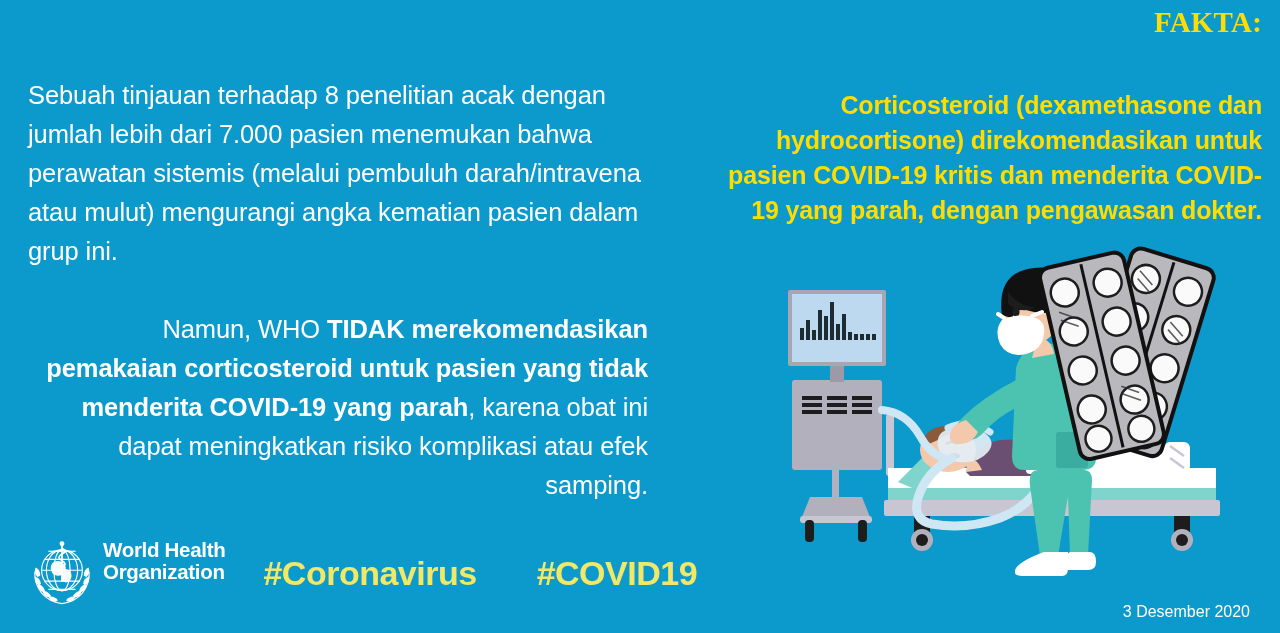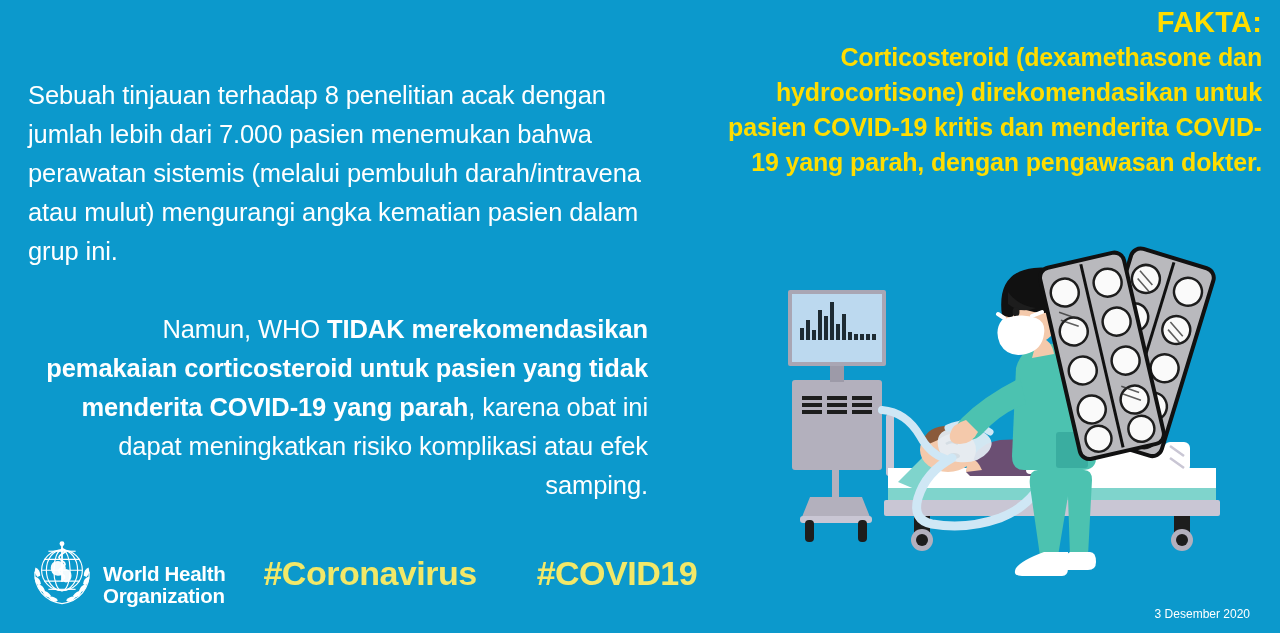--- a/index.html
+++ b/index.html
@@ -38,39 +38,41 @@
     width:540px;
     text-align:right;
   }
   #fakta-label {
     display:block;
     color:#ffdd00;
     font-size:29px;
     font-weight:700;
     line-height:36px;
     letter-spacing:0.2px;
+    font-family:Liberation Serif, serif;
   }
   #fakta-body {
     display:block;
     color:#ffdd00;
     font-size:25px;
     font-weight:700;
     line-height:35px;
     text-align:right;
     letter-spacing:-0.15px;
+    margin-top:48px;
   }
 
   
   #footer {
     position:absolute;
     left:28px; bottom:26px;
     display:flex;
     align-items:center;
   }
-  #who-logo { display:flex; align-items:flex-end; }
+  #who-logo { display:flex; align-items:flex-start; }
   #who-emblem { width:68px; height:68px; flex:none; }
   #who-wordmark {
     margin-left:7px;
     color:#ffffff;
     font-size:20.5px;
     font-weight:700;
     line-height:22px;
     letter-spacing:-0.3px;
   }
   .hashtag {
@@ -81,21 +83,21 @@
     white-space:nowrap;
   }
   #hashtag-coronavirus { margin-left:38px; }
   #hashtag-covid19 { margin-left:60px; }
 
   
   #date-stamp {
     position:absolute;
     right:30px; bottom:12px;
     color:#ffffff;
-    font-size:12px;
+    font-size:16px;
     font-weight:400;
   }
 
   
   #illustration {
     position:absolute;
     left:770px; top:232px;
     width:500px; height:372px;
   }
 </style>

